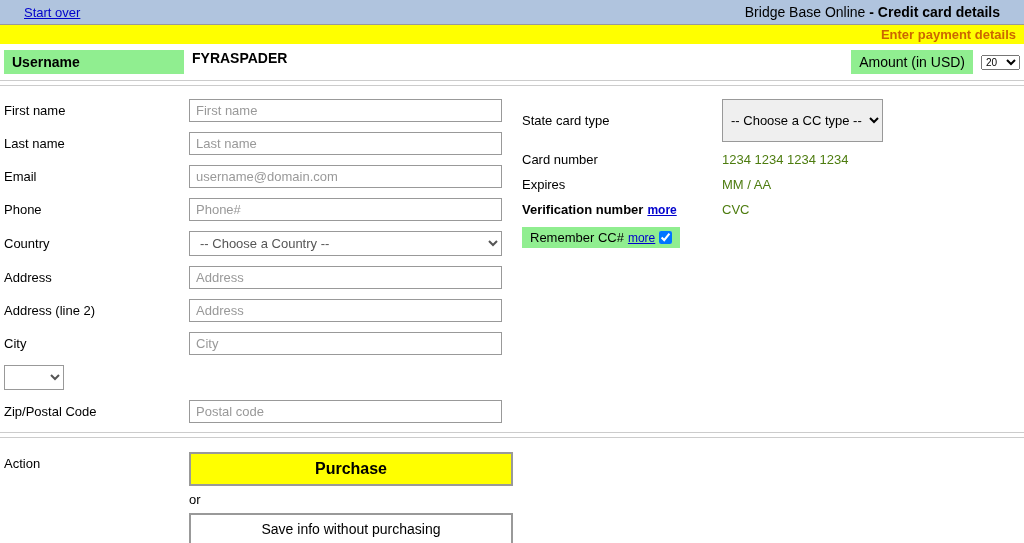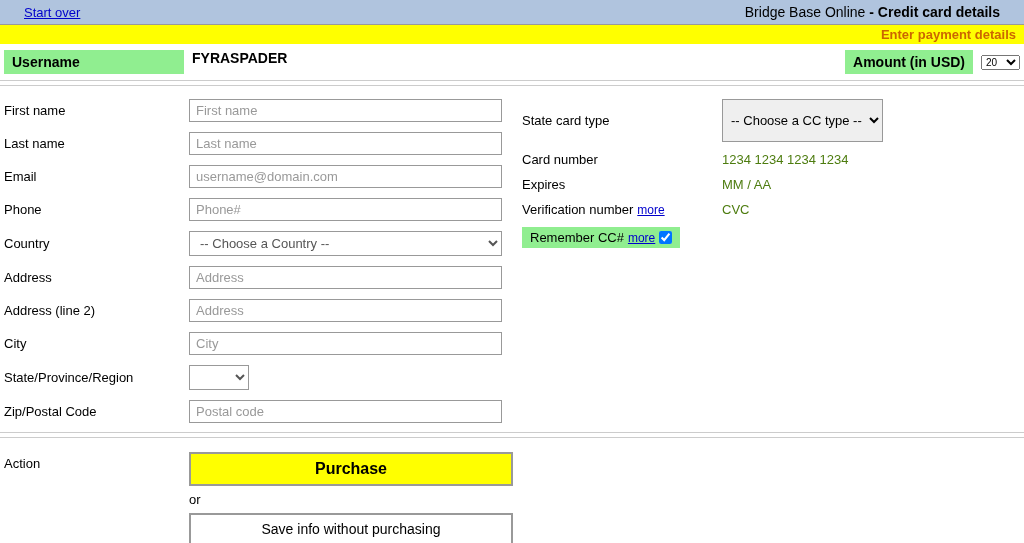--- a/index.html
+++ b/index.html
@@ -43,21 +43,21 @@
       flex: 1;
     }
     .amount-section {
       display: flex;
       align-items: center;
       margin-left: 20px;
     }
     .amount-label {
       background: #90ee90;
       padding: 4px 8px;
-      font-weight: bold;
+      font-weight: normal;
       margin-right: 8px;
     }
     .amount-select {
       font-size: 10px;
     }
 
     .main-form {
       display: flex;
       padding: 4px;
       border-bottom: 1px solid #ccc;
@@ -181,20 +181,21 @@
       display: flex;
       align-items: center;
       padding: 5px 0;
     }
     .verif-label-container {
       width: 200px;
       min-width: 200px;
       display: flex;
       align-items: center;
       gap: 4px;
+      font-weight: bold;
     }
   </style>
 </head>
 <body>
 
 <div class="top-bar">
   <a>Start over</a>
   <div>
     <span>Bridge Base Online</span><strong> - Credit card details</strong>
   </div>
@@ -260,21 +261,20 @@
       <div class="form-label">Address (line 2)</div>
       <input class="form-input" type="text" placeholder="Address" style="">
     </div>
 
     <div class="form-row">
       <div class="form-label">City</div>
       <input class="form-input" type="text" placeholder="City" style="">
     </div>
 
     <div class="form-row">
-      <div class="form-label">State/Province/Region</div>
       <select class="form-input" style="width:60px;flex:none;">
         <option></option>
       </select>
     </div>
 
     <div class="form-row">
       <div class="form-label">Zip/Postal Code</div>
       <input class="form-input" type="text" placeholder="Postal code" style="">
     </div>
 

